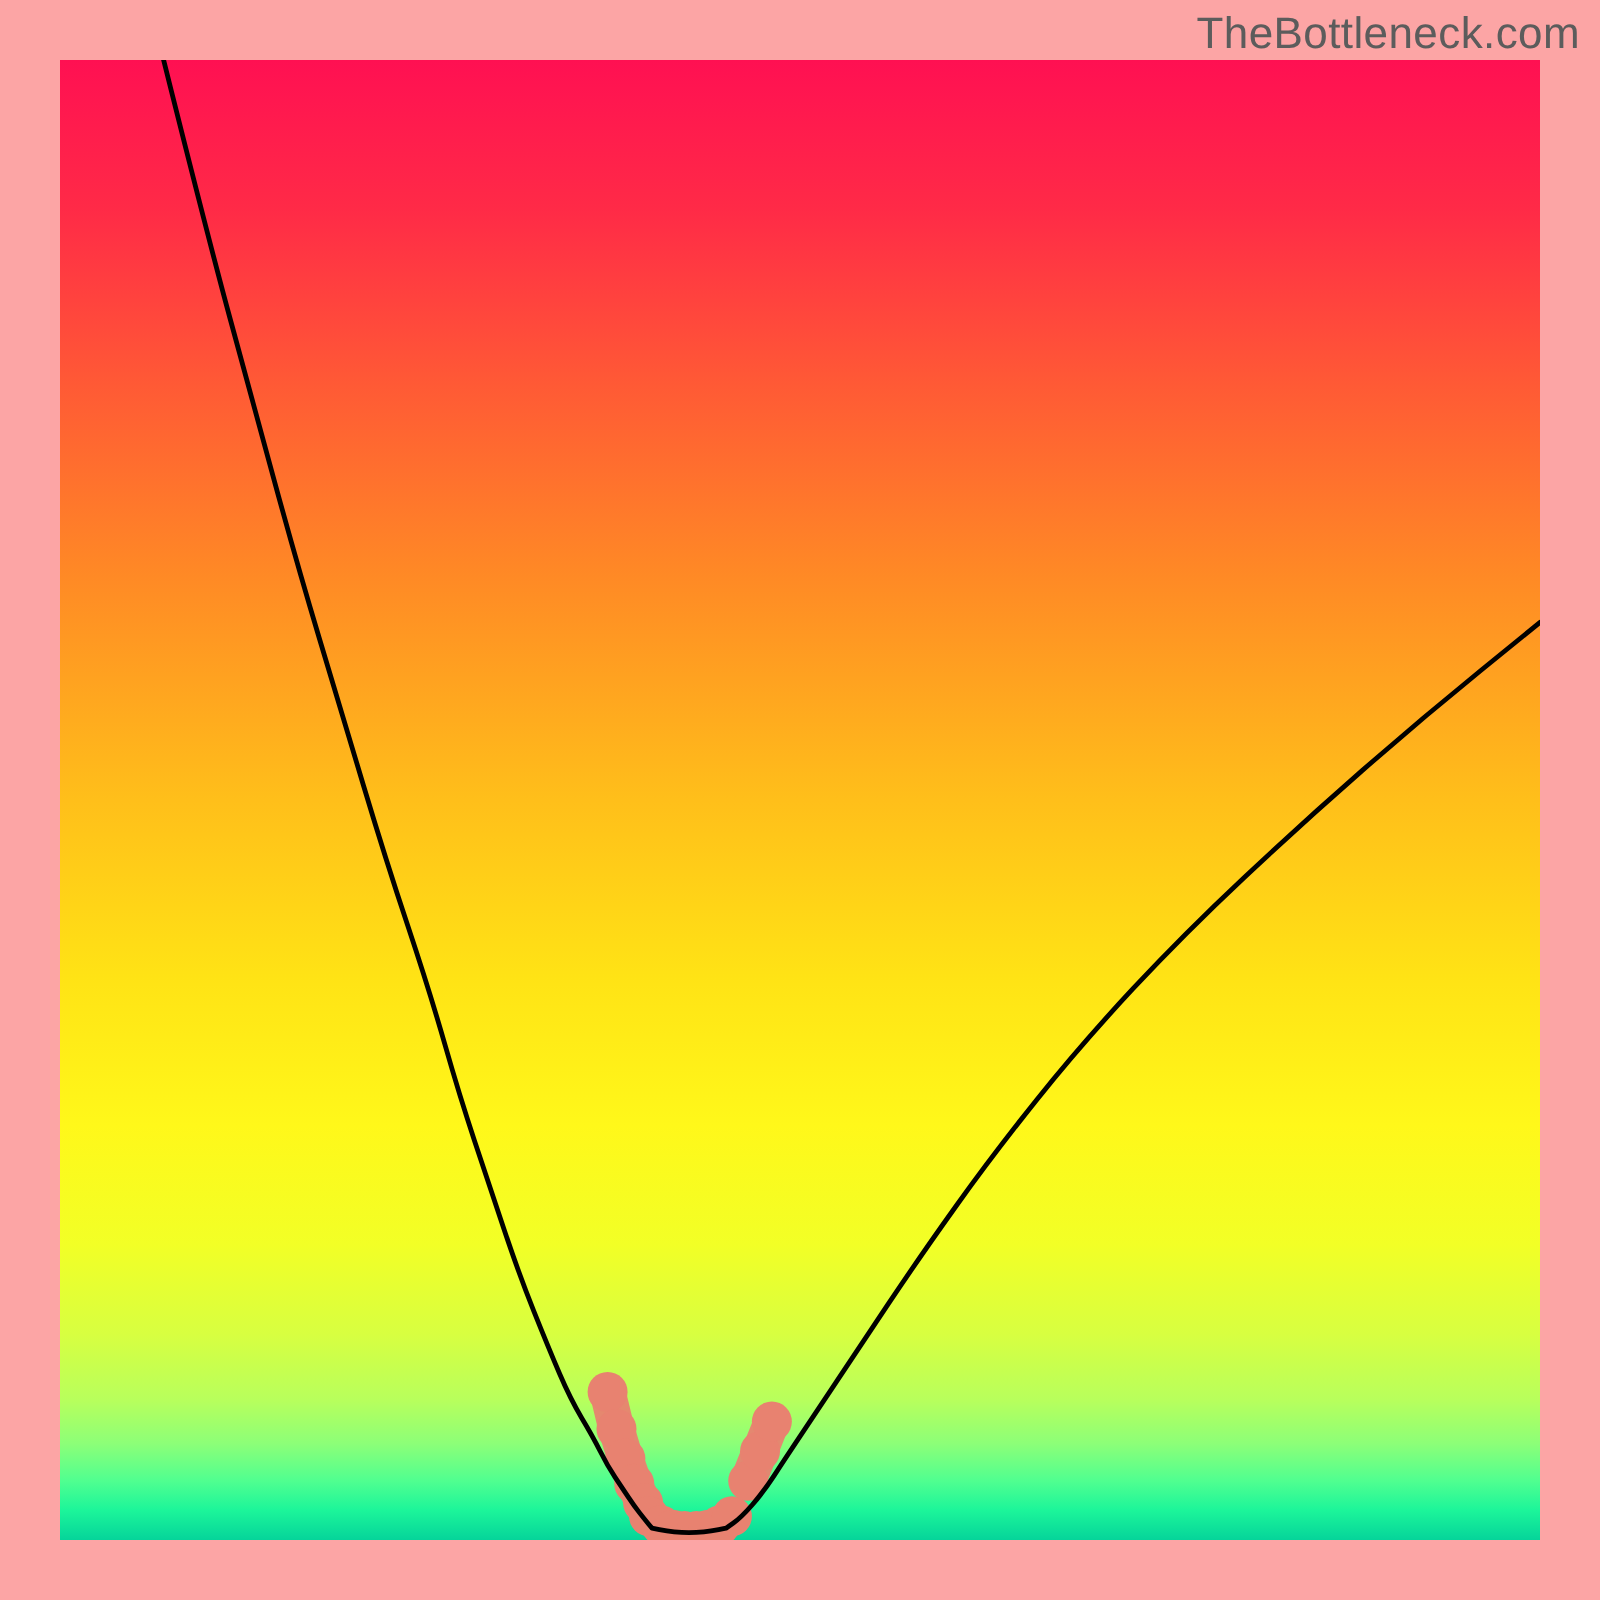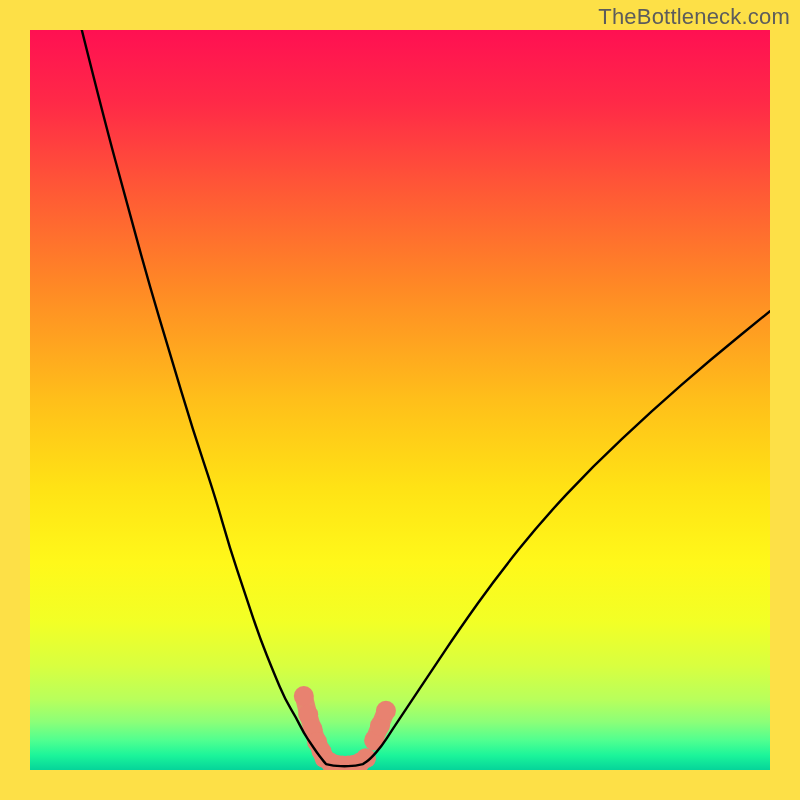--- a/index.html
+++ b/index.html
@@ -7,21 +7,21 @@
     padding: 0;
     width: 800px;
     height: 800px;
     background: #000;
     font-family: Arial, Helvetica, sans-serif;
     overflow: hidden;
   }
   .frame {
     position: absolute;
     inset: 0;
-    background: #fde047;
+    background: #fca5a5;
   }
   .plot-area {
     position: absolute;
     left: 30px;
     top: 30px;
     width: 740px;
     height: 740px;
     overflow: hidden;
   }
   .gradient-bg {

